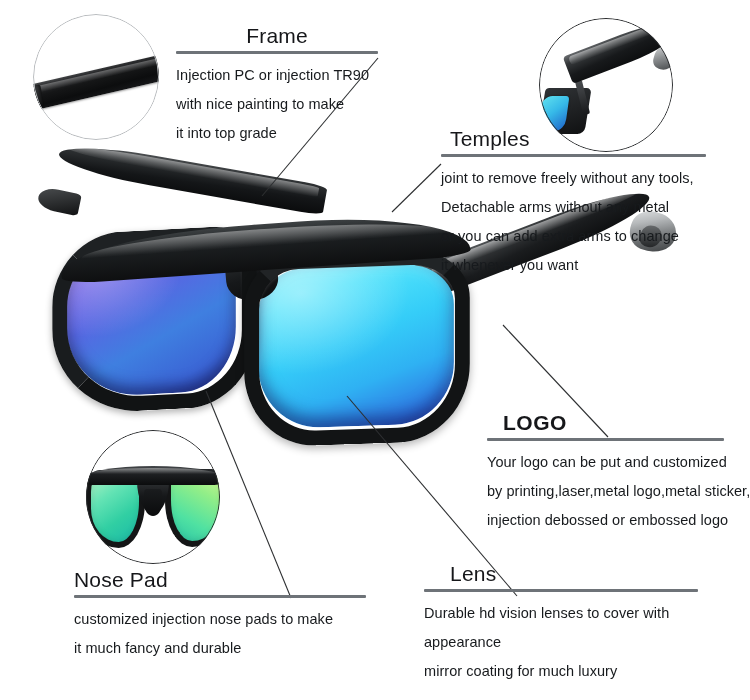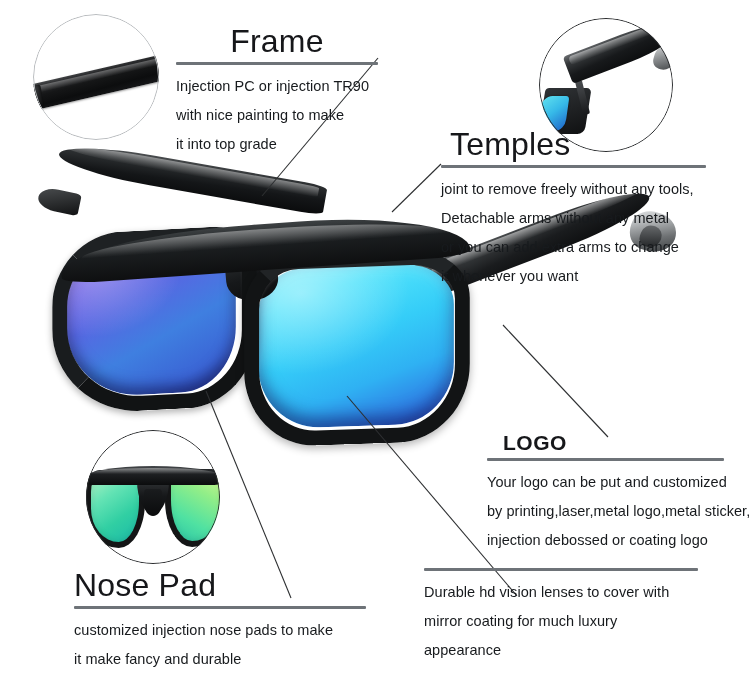--- a/index.html
+++ b/index.html
@@ -6,21 +6,21 @@
   body{
     width:750px;height:700px;position:relative;overflow:hidden;
     font-family:"Liberation Sans","DejaVu Sans",sans-serif;
     -webkit-font-smoothing:antialiased;
   }
   .stage{position:absolute;inset:0;width:750px;height:700px;background:#fff;}
 
   
   .callout{position:absolute;}
   .callout .heading{
-    font-size:32px;font-weight:400;color:#16171a;line-height:1;
+    font-size:21px;font-weight:400;color:#16171a;line-height:1;
     white-space:nowrap;letter-spacing:.2px;
   }
   .callout.bold .heading{font-weight:700;font-size:21px;letter-spacing:.5px;}
   .callout .rule{
     height:3px;background:#6e7378;margin-top:5px;border-radius:1px;
   }
   .callout .body{margin-top:7px;}
   .callout .body .ln{
     font-size:14.5px;color:#171a1d;line-height:29px;white-space:nowrap;
     letter-spacing:.05px;
@@ -330,41 +330,42 @@
     <div class="heading" style="padding-left:9px;">Temples</div>
     <div class="rule"></div>
     <div class="body">
       <div class="ln">joint to remove freely without any tools,</div>
       <div class="ln">Detachable arms without any metal</div>
       <div class="ln">or you can add extra arms to change</div>
       <div class="ln">it whenever you want</div>
     </div>
   </div>
 
-  <div class="callout bold" style="left:487px;top:432px;width:237px;">
+  <div class="callout bold" style="left:487px;top:412px;width:237px;">
     <div class="heading" style="padding-left:16px;">LOGO</div>
     <div class="rule"></div>
     <div class="body">
       <div class="ln">Your logo can be put and customized</div>
       <div class="ln">by printing,laser,metal logo,metal sticker,</div>
-      <div class="ln">injection debossed or coating logo</div>
+      <div class="ln">injection debossed or embossed logo</div>
     </div>
   </div>
 
   <div class="callout" style="left:74px;top:569px;width:292px;">
     <div class="heading" style="text-align:left;">Nose Pad</div>
     <div class="rule"></div>
     <div class="body">
       <div class="ln">customized injection nose pads to make</div>
-      <div class="ln">it make fancy and durable</div>
+      <div class="ln">it much fancy and durable</div>
     </div>
   </div>
 
   <div class="callout" style="left:424px;top:563px;width:274px;">
+    <div class="heading" style="padding-left:26px;">Lens</div>
     <div class="rule"></div>
     <div class="body">
       <div class="ln">Durable hd vision lenses to cover with</div>
+      <div class="ln">appearance</div>
       <div class="ln">mirror coating for much luxury</div>
-      <div class="ln">appearance</div>
     </div>
   </div>
 
 </div>
 
 </body></html>

